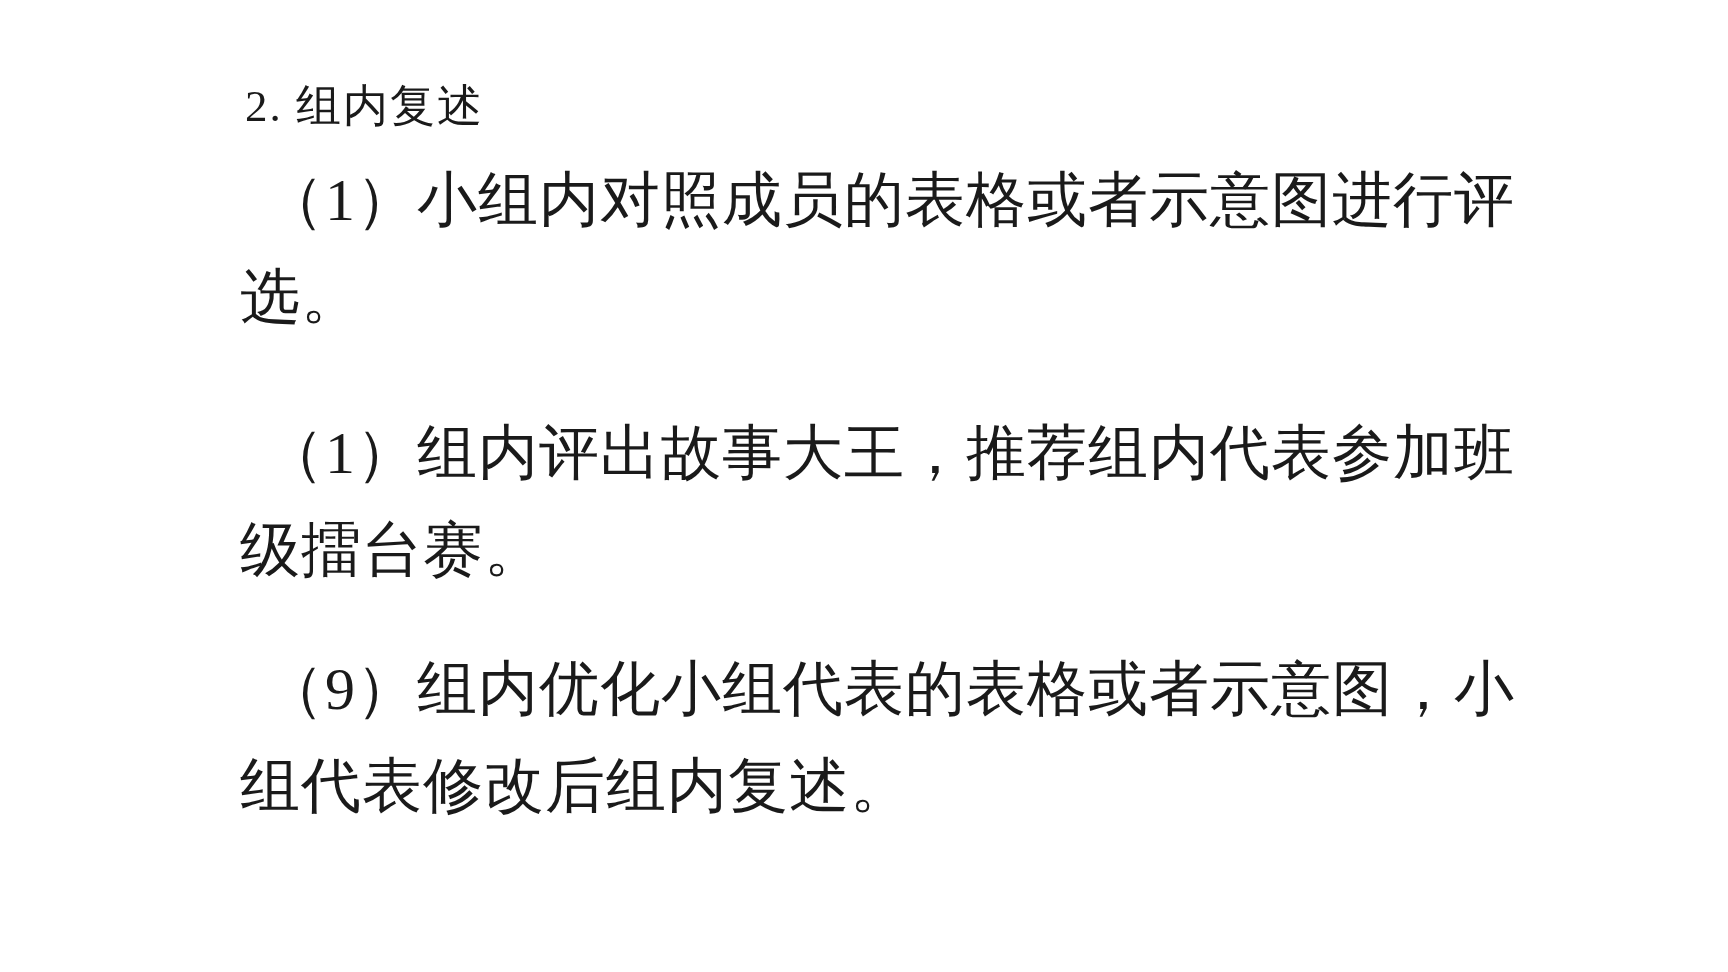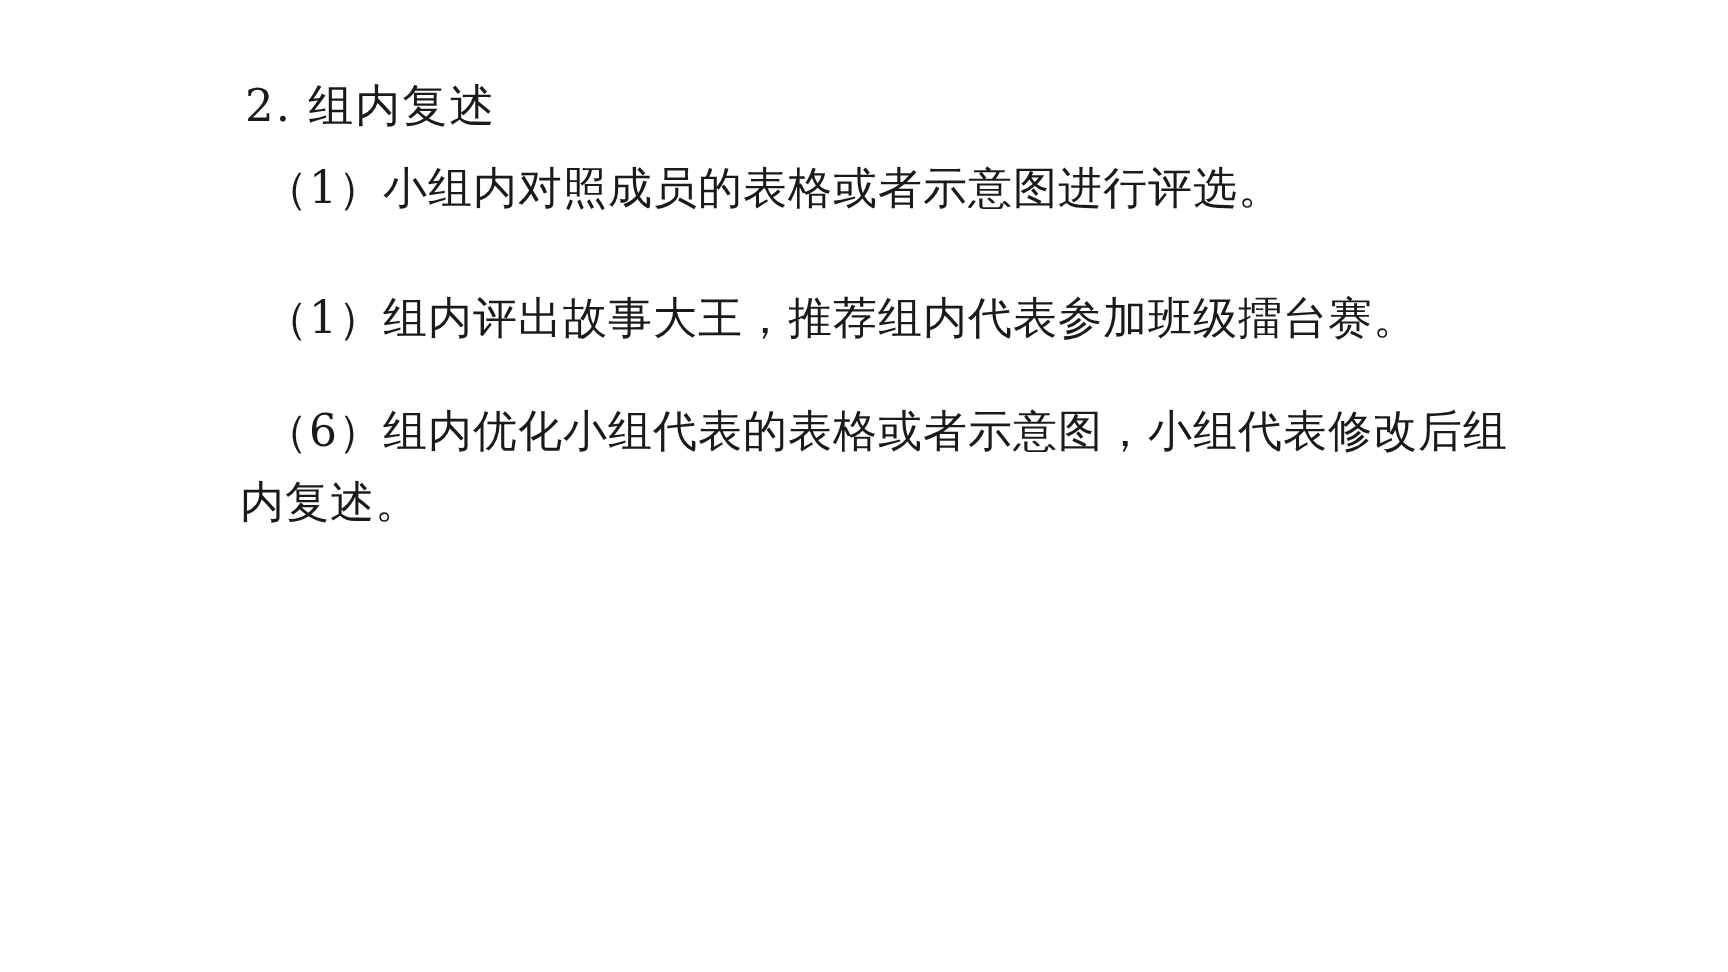--- a/index.html
+++ b/index.html
@@ -17,30 +17,31 @@
   .slide {
     position: relative;
     width: 1728px;
     height: 972px;
     background: #ffffff;
     box-sizing: border-box;
     padding: 78px 110px 0 110px;
   }
   .content {
     display: block;
+    font-family: Liberation Serif, serif;
   }
   .heading {
     font-size: 45px;
     line-height: 1.25;
     letter-spacing: 2px;
     margin: 0 0 14px 135px;
     white-space: nowrap;
   }
   .para {
-    font-size: 44px;
+    font-size: 60px;
     line-height: 1.62;
     letter-spacing: 1px;
     margin: 0 0 0 130px;
     max-width: 1310px;
     text-indent: 24px;
   }
   .para.p1 { margin-top: 18px; }
   .para.p2 { margin-top: 58px; }
   .para.p3 { margin-top: 42px; }
 </style>
@@ -49,16 +50,16 @@
 
 <div class="slide">
   <div class="content">
 
     <div class="heading">2. 组内复述</div>
 
     <p class="para p1">（1）小组内对照成员的表格或者示意图进行评选。</p>
 
     <p class="para p2">（1）组内评出故事大王，推荐组内代表参加班级擂台赛。</p>
 
-    <p class="para p3">（6）组内优化小组代表的表格或者示意图，小组代表修改后组内复述。</p>
+    <p class="para p3">（9）组内优化小组代表的表格或者示意图，小组代表修改后组内复述。</p>
 
   </div>
 </div>
 
 </body></html>

